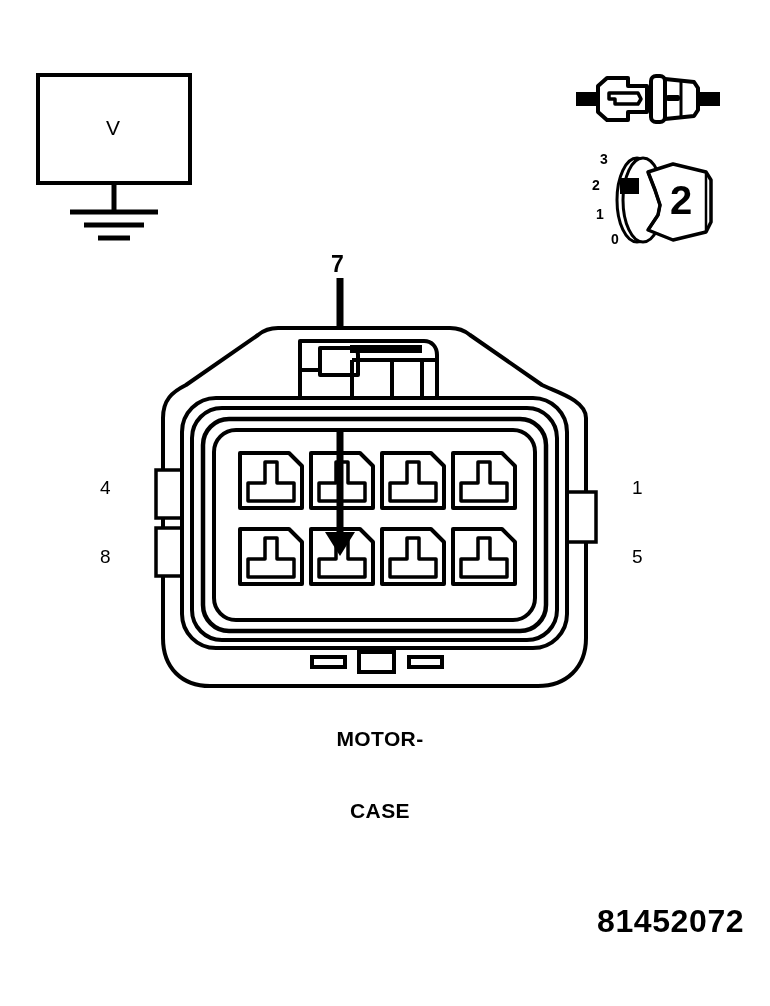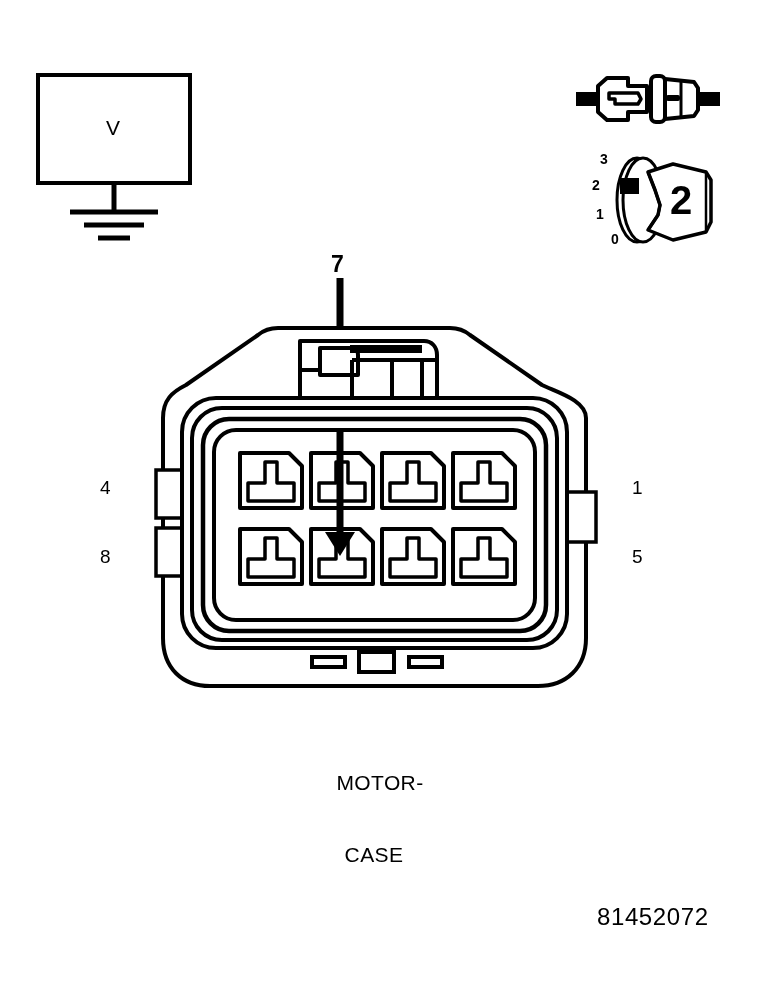--- a/index.html
+++ b/index.html
@@ -46,29 +46,28 @@
   .knob-num {
     font-size: 40px;
     font-weight: bold;
   }
   .scale-num {
     font-size: 14px;
     font-weight: bold;
   }
   .caption-line {
     font-size: 21px;
-    font-weight: normal;
+    font-weight: bold;
     letter-spacing: 0.4px;
     text-align: center;
     width: 300px;
-    margin-top: 44px;
   }
   .refnum {
-    font-size: 24px;
-    font-weight: normal;
+    font-size: 32px;
+    font-weight: bold;
     letter-spacing: 0.6px;
   }
 </style>
 </head>
 <body>
 
 <div id="page">
 
   <svg class="svg-layer" viewBox="0 0 770 1006">
 
@@ -213,17 +212,17 @@
   <div class="lbl knob-num" style="left:670px; top:180px;">2</div>
 
   <div class="lbl arrow-num" style="left:331px; top:253px;">7</div>
 
   <div class="lbl pin-num" style="left:100px; top:478px;">4</div>
   <div class="lbl pin-num" style="left:100px; top:547px;">8</div>
   <div class="lbl pin-num" style="left:632px; top:478px;">1</div>
   <div class="lbl pin-num" style="left:632px; top:547px;">5</div>
 
   <div class="lbl caption-line" style="left:230px; top:728px;">MOTOR-</div>
-  <div class="lbl caption-line" style="left:224px; top:800px;">CASE</div>
+  <div class="lbl caption-line" style="left:230px; top:800px;">CASE</div>
 
   <div class="lbl refnum" style="left:597px; top:905px;">81452072</div>
 
 </div>
 
 </body></html>

